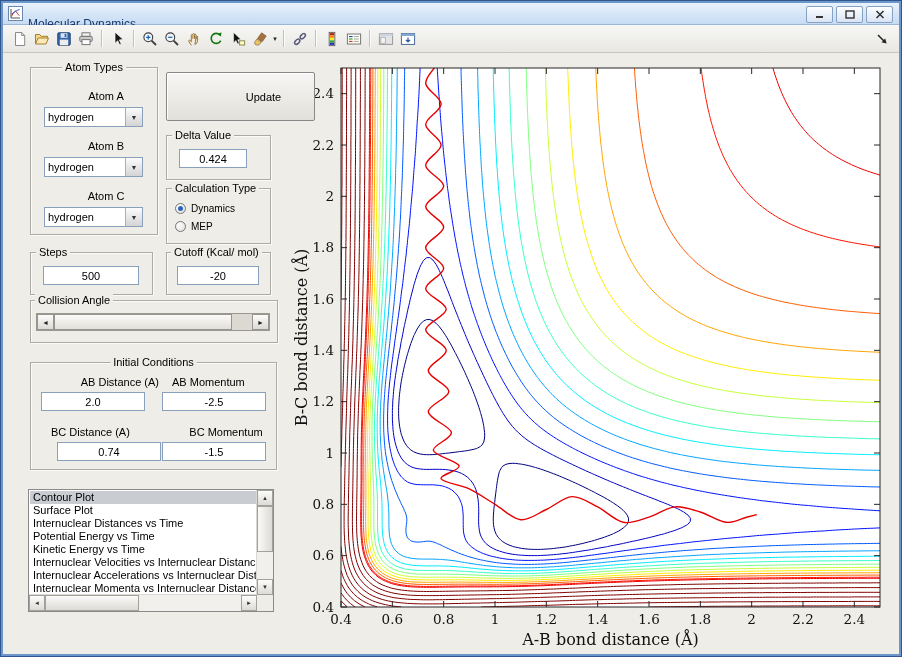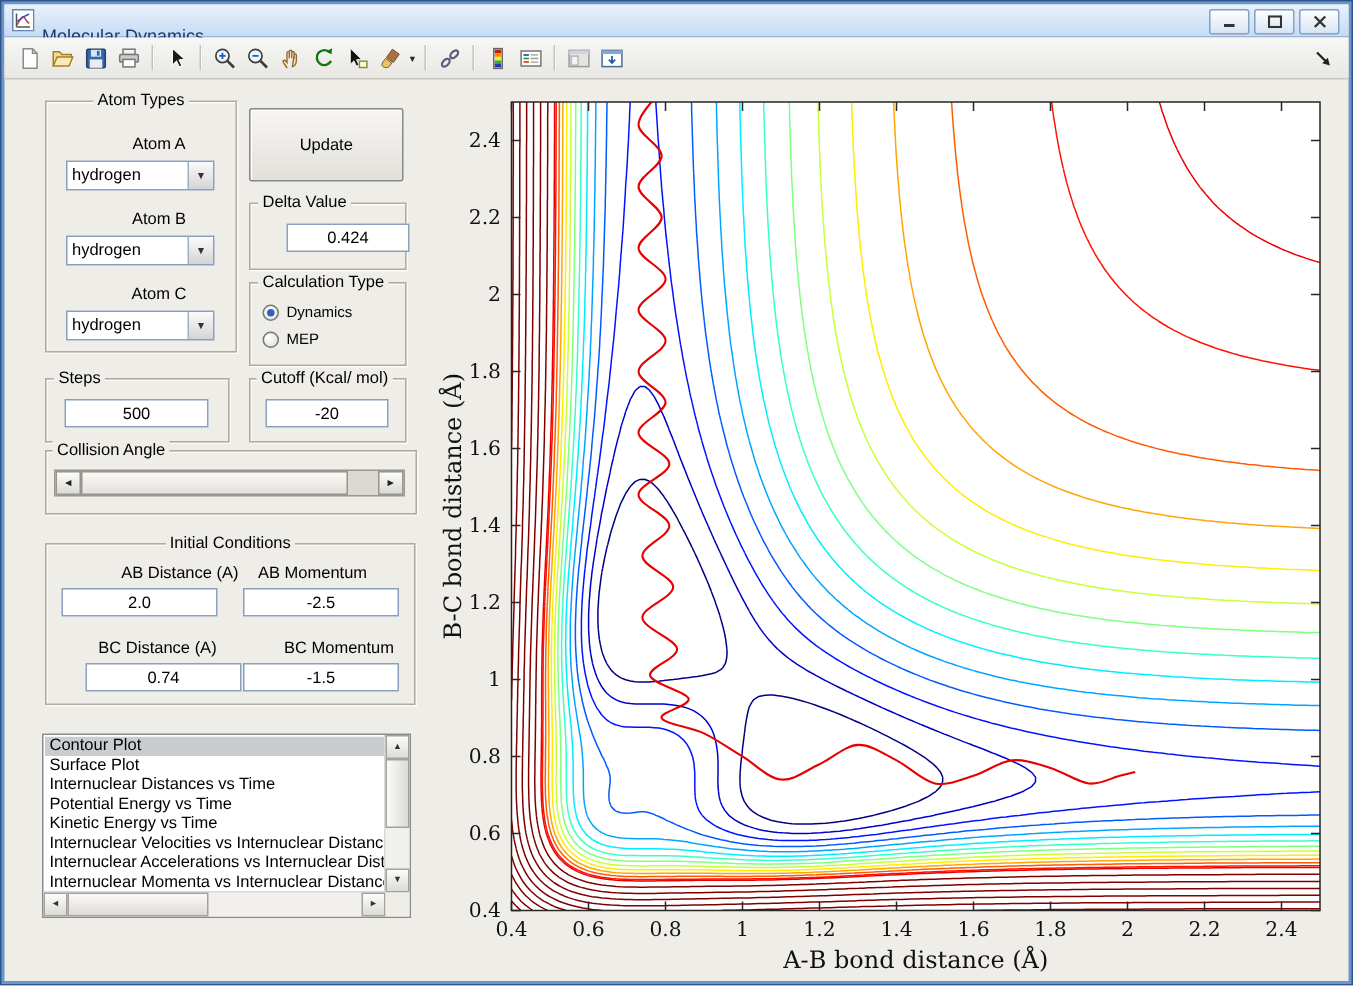--- a/index.html
+++ b/index.html
@@ -22,21 +22,21 @@
   .tsep{width:1px;height:17px;background:#c2c1bd;border-right:1px solid #fbfbf9;margin:0 4px;}
   .tcaret{font-size:7px;color:#222;width:8px;display:inline-block;text-align:center;}
   .tspacer{flex:1;}
   
   .panel{position:absolute;border:1px solid #aeaba3;box-shadow:1px 1px 0 #fcfbf8, inset 1px 1px 0 #fcfbf8;}
   .ptitle{position:absolute;top:-7px;background:#efede8;padding:0 3px;font-size:11px;white-space:nowrap;}
   .ptitle.centered{left:50%;transform:translateX(-50%);}
   .lbl{position:absolute;font-size:11px;color:#000;white-space:nowrap;padding-left:12px;}
   .button{position:absolute;background:linear-gradient(#f7f6f4,#e2e0da);border:1px solid #888;
           border-radius:2px;display:flex;align-items:center;justify-content:center;font-size:11px;
-          box-shadow:inset 1px 1px 0 #fff;}
+          box-shadow:inset 1px 1px 0 #fff;padding-left:46px;}
   input.edit{position:absolute;box-sizing:border-box;height:19px;background:#fff;border:1px solid #89a0bd;
           text-align:center;font:11px "Liberation Sans",sans-serif;padding:0;}
   .combo{position:absolute;height:20px;background:#fff;border:1px solid #89a0bd;display:flex;
          align-items:center;box-sizing:border-box;font-size:11px;gap:21px;}
   .combo-val{flex:1;padding-left:3px;overflow:hidden;white-space:nowrap;}
   .combo-btn{width:16px;height:100%;background:linear-gradient(#fbfbfb,#d4d4d4);border-left:1px solid #9fb0c4;
          display:flex;align-items:center;justify-content:center;font-size:7px;color:#333;}
   .radio-row{position:absolute;left:8px;display:flex;align-items:flex-end;gap:5px;font-size:10px;height:14px;}
   .radio{width:11px;height:11px;border-radius:50%;border:1px solid #777;
          background:radial-gradient(circle at 35% 35%,#fff,#dcdcdc);position:relative;box-sizing:border-box;}
@@ -385,21 +385,21 @@
       <span class="combo-btn">▼</span>
     </div>
   </div>
 
   <div class="button" style="left:166px;top:72px;width:101px;height:47px">
     <span>Update</span>
   </div>
 
   <div class="panel" style="left:166px;top:135px;width:103px;height:43px">
     <span class="ptitle" style="left:5px">Delta Value</span>
-    <input class="edit" readonly="" style="left: 24px; top: 13px; width: 82px;" value="0.424">
+    <input class="edit" readonly="" style="left: 12px; top: 13px; width: 68px;" value="0.424">
   </div>
 
   <div class="panel" style="left:166px;top:188px;width:103px;height:54px">
     <span class="ptitle" style="left:5px">Calculation Type</span>
     <div class="radio-row" style="top:11px">
       <span class="radio checked"></span>
       <span>Dynamics</span>
     </div>
     <div class="radio-row" style="top:29px">
       <span class="radio"></span>
@@ -426,21 +426,21 @@
       <span class="sbtn" style="right:0">►</span>
     </div>
   </div>
 
   <div class="panel" style="left:30px;top:362px;width:245px;height:106px">
     <span class="ptitle centered">Initial Conditions</span>
     <div class="lbl" style="left:8px;top:13px;width:108px;text-align:right">AB Distance (A)</div>
     <div class="lbl" style="left:129px;top:13px;width:108px;text-align:left">AB Momentum</div>
     <input class="edit" readonly="" style="left: 10px; top: 29px; width: 104px;" value="2.0">
     <input class="edit" readonly="" style="left: 131px; top: 29px; width: 104px;" value="-2.5">
-    <div class="lbl" style="left:8px;top:63px;width:108px;text-align:center">BC Distance (A)</div>
+    <div class="lbl" style="left:8px;top:63px;width:108px;">BC Distance (A)</div>
     <div class="lbl" style="left:129px;top:63px;width:108px;text-align:center">BC Momentum</div>
     <input class="edit" readonly="" style="left: 26px; top: 79px; width: 104px;" value="0.74">
     <input class="edit" readonly="" style="left: 131px; top: 79px; width: 104px;" value="-1.5">
   </div>
 
   <div class="listbox" style="left:28px;top:489px;width:246px;height:123px">
     <div class="list-viewport" id="plot-list">
         <div class="list-item" style="background: rgb(201, 205, 210);">Contour Plot</div>
         <div class="list-item">Surface Plot</div>
         <div class="list-item">Internuclear Distances vs Time</div>

